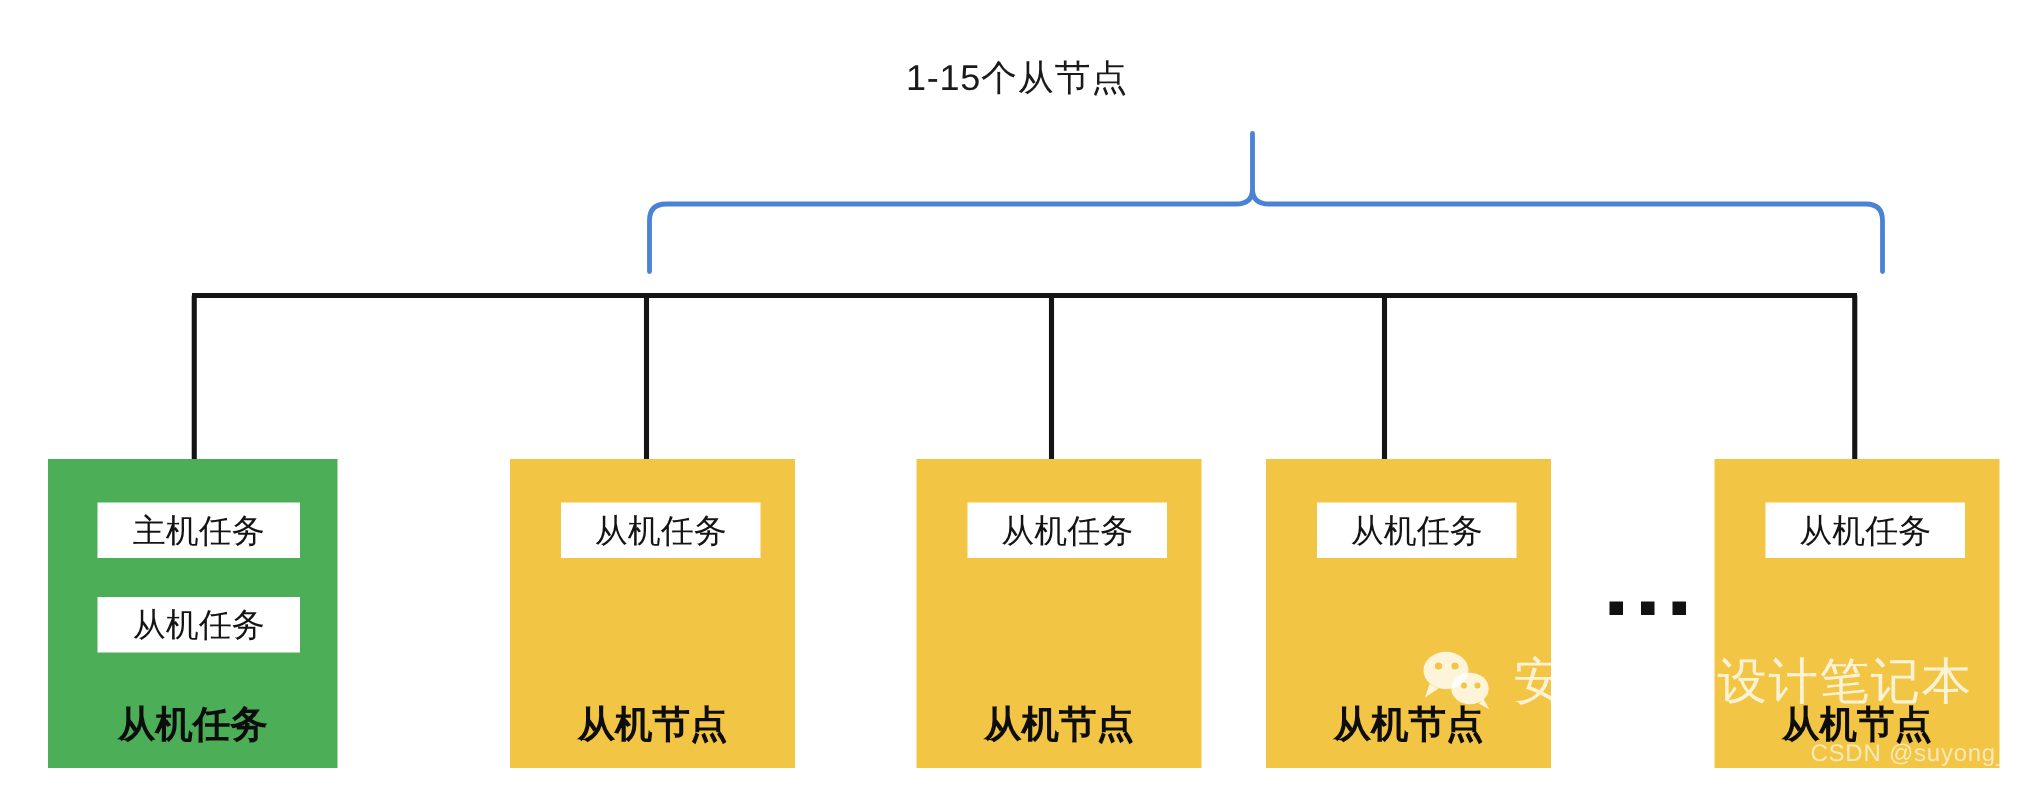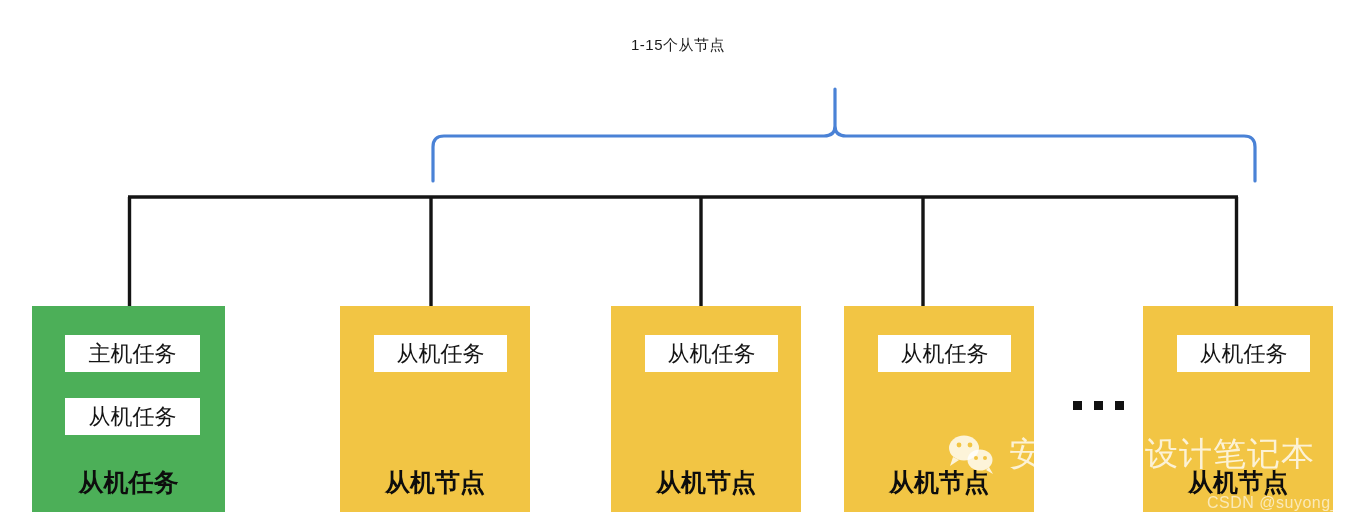--- a/index.html
+++ b/index.html
@@ -18,21 +18,21 @@
     overflow: hidden;
   }
 
   
   .caption {
     position: absolute;
     left: 0;
     top: 36px;
     width: 1356px;
     text-align: center;
-    font-size: 15px;
+    font-size: 24px;
     color: #1a1a1a;
     letter-spacing: 0.5px;
     white-space: nowrap;
   }
 
   
   #wires {
     position: absolute;
     left: 0;
     top: 0;
@@ -85,21 +85,20 @@
     display: block;
     width: 9px;
     height: 9px;
     background: #111111;
   }
 
   
   .watermark {
     position: absolute;
     display: flex;
-    align-items: center;
     gap: 10px;
     pointer-events: none;
   }
   .wm-text {
     font-size: 33px;
     color: rgba(255,255,255,0.78);
     white-space: nowrap;
     letter-spacing: 1px;
   }
   .csdn-credit {

